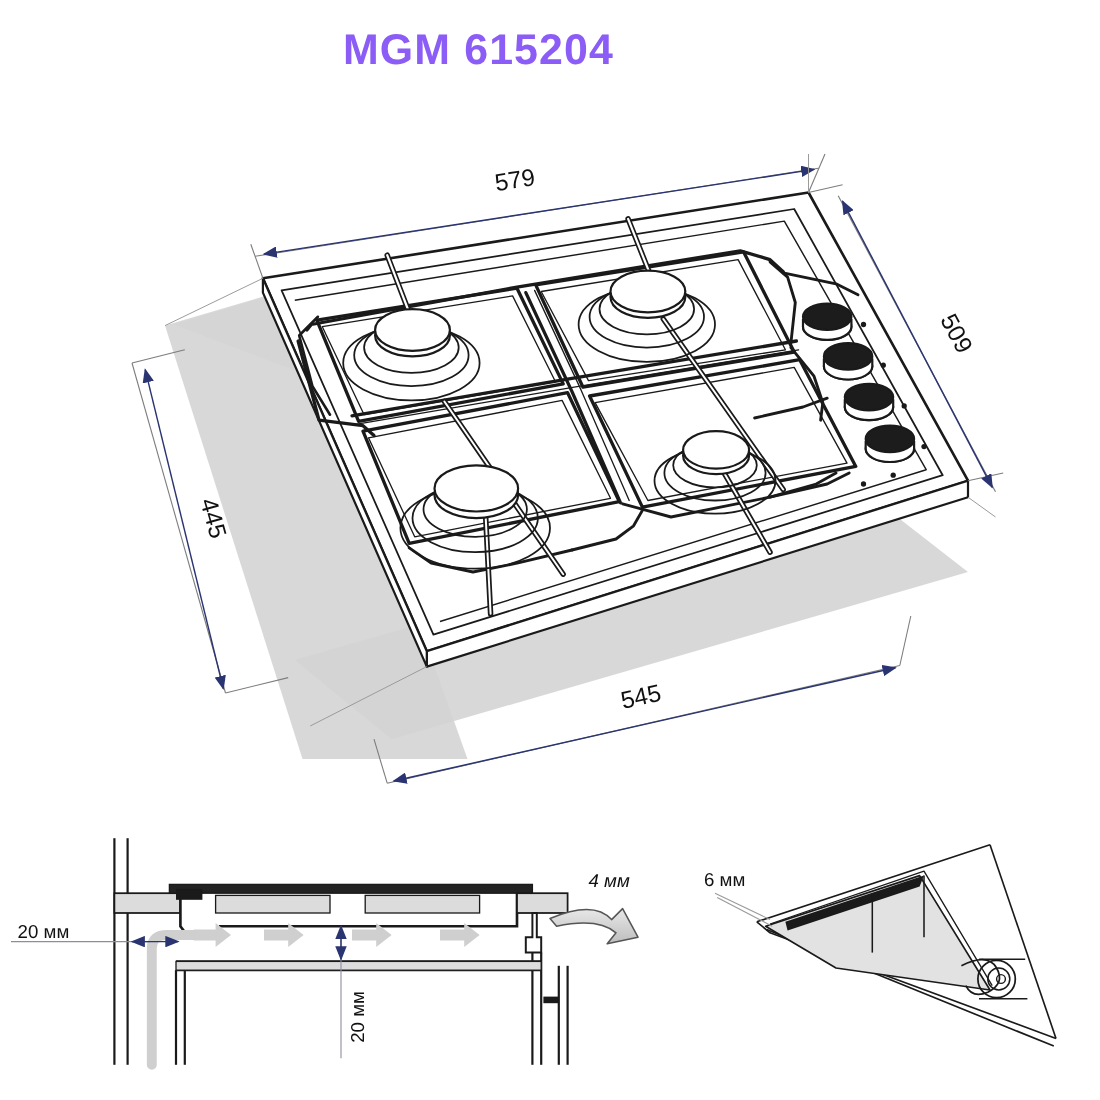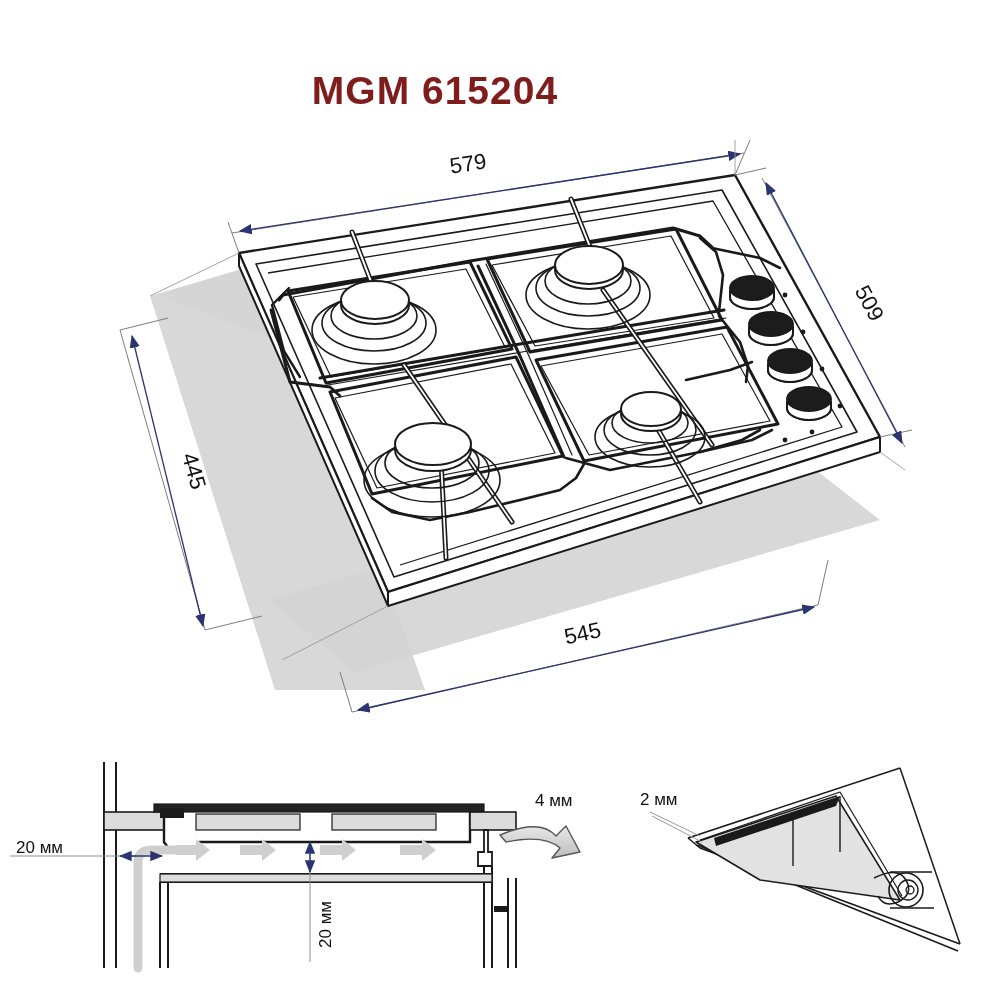--- a/index.html
+++ b/index.html
@@ -17,22 +17,21 @@
   }
   #page-title {
     position: absolute;
     top: 24px;
     left: 0;
     width: 870px;
     text-align: center;
     font-size: 39px;
     font-weight: bold;
     letter-spacing: 1px;
-    color: #7f1d1d;
-    margin-top: 45px;
+    color: #8b5cf6;
   }
   .svg-layer {
     position: absolute;
     top: 0;
     left: 0;
     width: 1000px;
     height: 1000px;
   }
   .dimlabel {
     position: absolute;
@@ -314,15 +313,15 @@
 <div class="dimlabel" style="left:872px; top:281px; transform: rotate(62deg); transform-origin:left top;">509</div>
 
 <div class="dimlabel" style="left:201px; top:450px; transform: rotate(74deg); transform-origin:left top;">445</div>
 
 <div class="dimlabel" style="left:562px; top:625px; transform: rotate(-12.5deg); transform-origin:left top;">545</div>
 
 <div class="dimlabel small" style="left:16px; top:838px;">20 мм</div>
 
 <div class="dimlabel small" style="left:316px; top:948px; transform: rotate(-90deg); transform-origin:left top;">20 мм</div>
 
-<div class="dimlabel small" style="left:535px; top:791px;">4 мм</div>
-
-<div class="dimlabel small" style="left:640px; top:790px;">2 мм</div>
+<div class="dimlabel small" style="left:535px; top:791px;font-style:italic;">4 мм</div>
+
+<div class="dimlabel small" style="left:640px; top:790px;">6 мм</div>
 
 </body></html>

